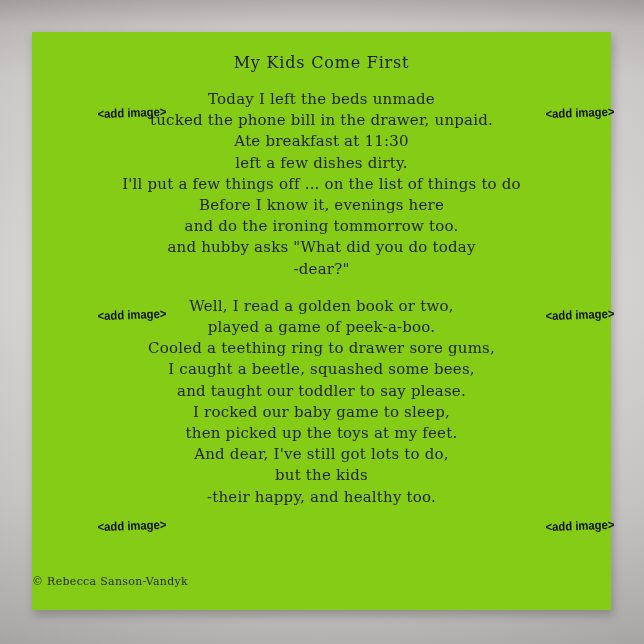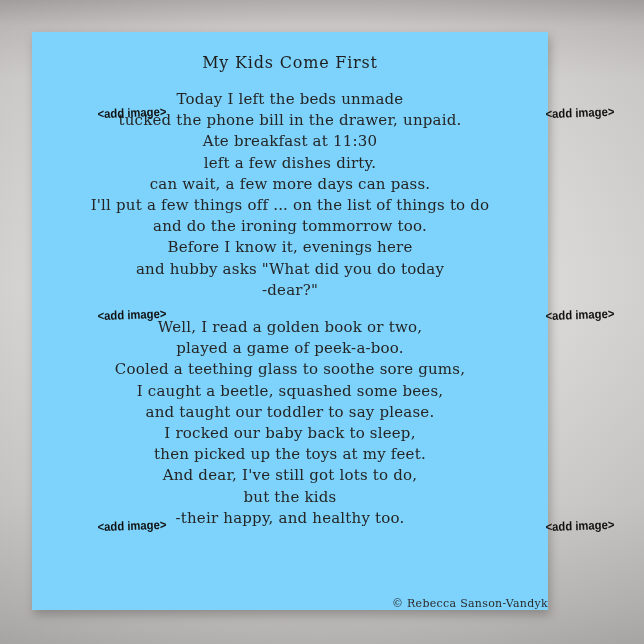--- a/index.html
+++ b/index.html
@@ -24,23 +24,23 @@
   .vignette {
     position: absolute;
     inset: 0;
     background: radial-gradient(ellipse at 50% 45%, rgba(255,255,255,0.10) 40%, rgba(0,0,0,0.10) 100%);
     pointer-events: none;
   }
   .poster {
     position: absolute;
     left: 32px;
     top: 32px;
-    width: 516px;
+    width: 579px;
     height: 578px;
-    background: #7dd3fc;
+    background: #84cc16;
     box-shadow: 2px 5px 9px rgba(80, 78, 76, 0.40);
   }
   .poster-title {
     position: absolute;
     top: 21px;
     left: 0;
     width: 100%;
     text-align: center;
     font-size: 16px;
     letter-spacing: 0.8px;
@@ -58,24 +58,24 @@
     font-size: 15px;
     line-height: 21.2px;
     letter-spacing: 0.2px;
     white-space: nowrap;
   }
   .stanza-gap {
     height: 16px;
   }
   .copyright {
     position: absolute;
-    top: 565px;
+    top: 543px;
     left: 0;
     width: 100%;
-    text-align: right;
+    text-align: left;
     font-size: 11px;
     letter-spacing: 0.3px;
     color: #2a2a2a;
   }
   .placeholder {
     position: absolute;
     width: 80px;
     text-align: center;
     font-family: "Liberation Sans", sans-serif;
     font-size: 12.5px;
@@ -99,35 +99,34 @@
 <div class="poster">
 
   <div class="poster-title">My Kids Come First</div>
 
   <div class="poem">
     <div class="stanza">
       <div class="line">Today I left the beds unmade</div>
       <div class="line">tucked the phone bill in the drawer, unpaid.</div>
       <div class="line">Ate breakfast at 11:30</div>
       <div class="line">left a few dishes dirty.</div>
-      <div class="line">can wait, a few more days can pass.</div>
       <div class="line">I'll put a few things off ... on the list of things to do</div>
+      <div class="line">Before I know it, evenings here</div>
       <div class="line">and do the ironing tommorrow too.</div>
-      <div class="line">Before I know it, evenings here</div>
       <div class="line">and hubby asks "What did you do today</div>
       <div class="line">-dear?"</div>
     </div>
     <div class="stanza-gap"></div>
     <div class="stanza">
       <div class="line">Well, I read a golden book or two,</div>
       <div class="line">played a game of peek-a-boo.</div>
-      <div class="line">Cooled a teething glass to soothe sore gums,</div>
+      <div class="line">Cooled a teething ring to drawer sore gums,</div>
       <div class="line">I caught a beetle, squashed some bees,</div>
       <div class="line">and taught our toddler to say please.</div>
-      <div class="line">I rocked our baby back to sleep,</div>
+      <div class="line">I rocked our baby game to sleep,</div>
       <div class="line">then picked up the toys at my feet.</div>
       <div class="line">And dear, I've still got lots to do,</div>
       <div class="line">but the kids</div>
       <div class="line">-their happy, and healthy too.</div>
     </div>
   </div>
 
   <div class="placeholder ph-col-left ph-row-1">&lt;add image&gt;</div>
   <div class="placeholder ph-col-right ph-row-1">&lt;add image&gt;</div>
   <div class="placeholder ph-col-left ph-row-2">&lt;add image&gt;</div>

